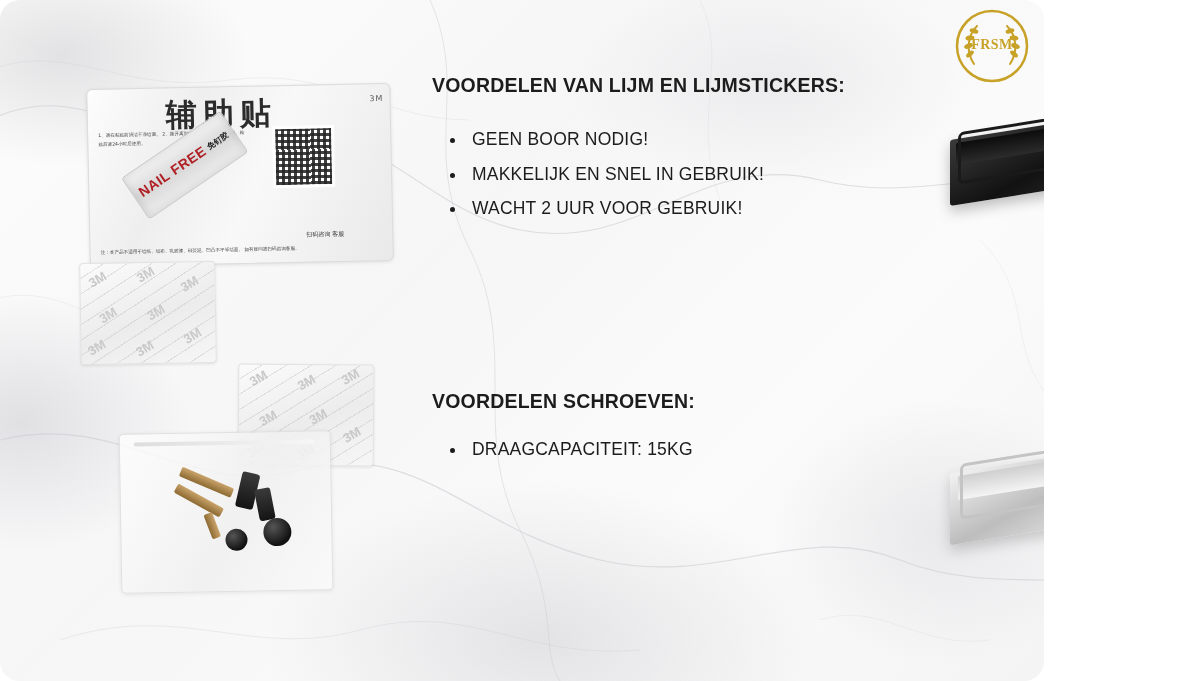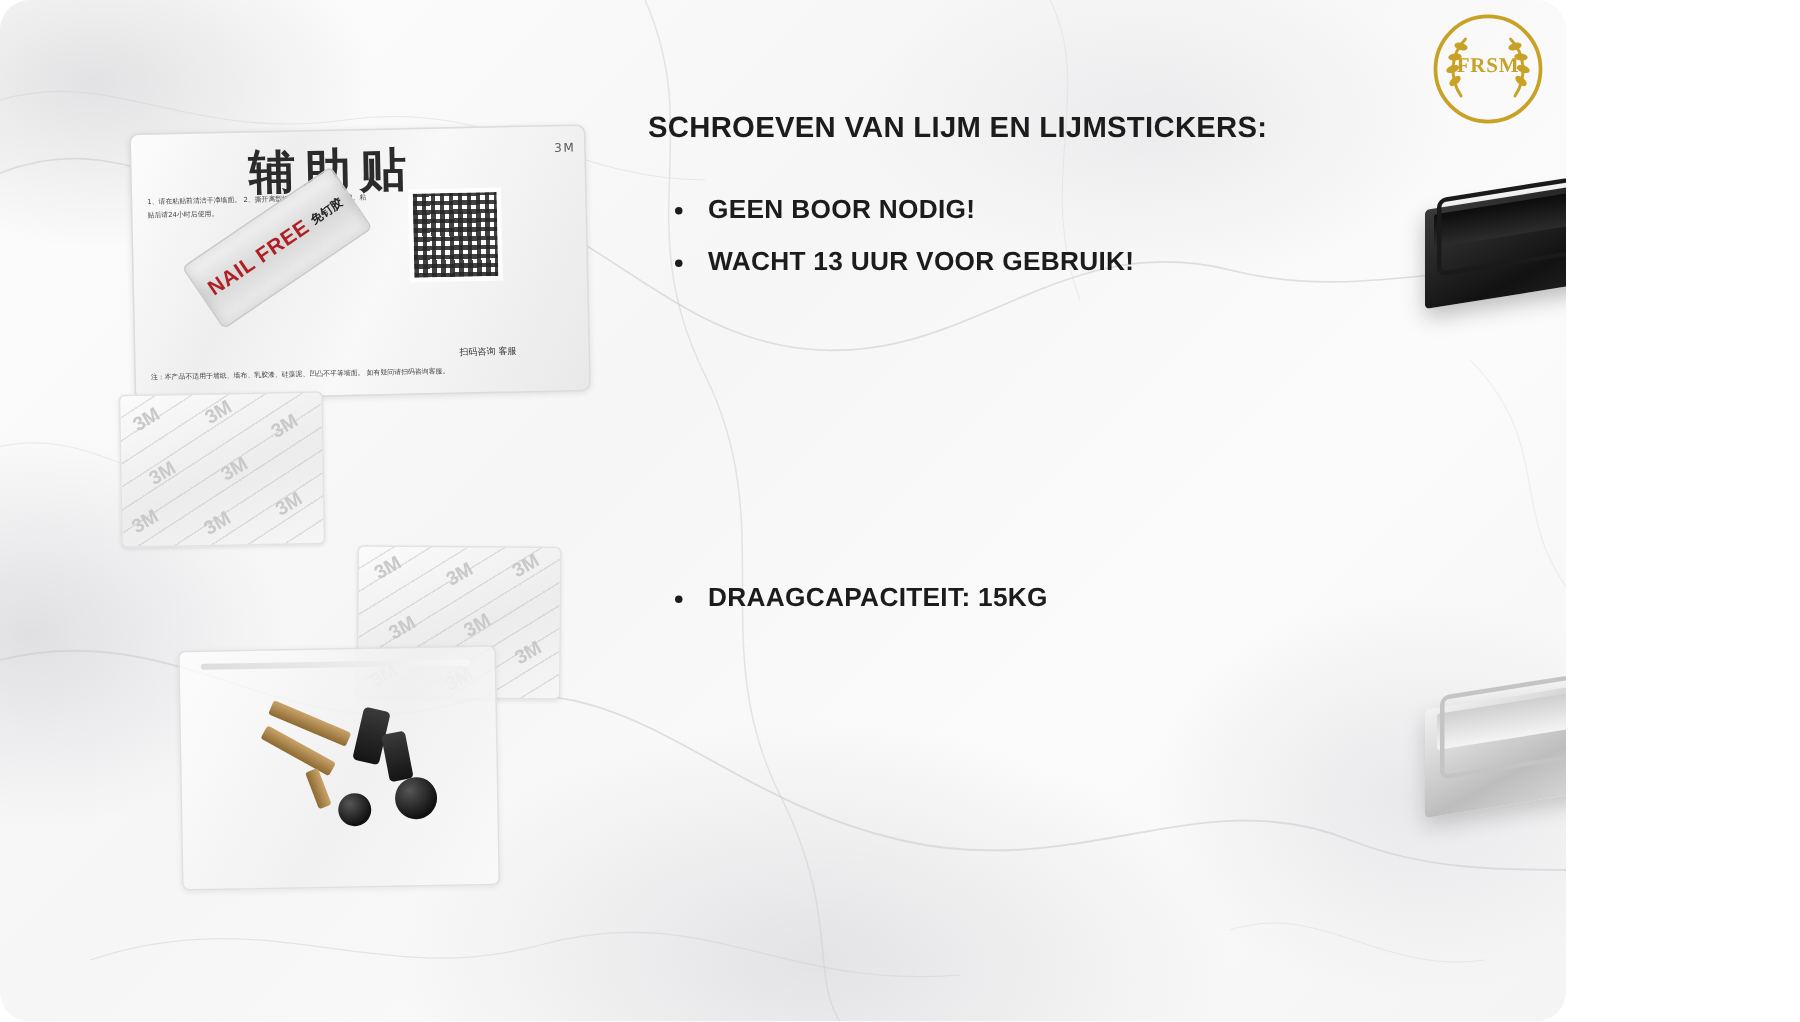--- a/index.html
+++ b/index.html
@@ -77,21 +77,21 @@
     margin: 0 0 28px 0;
   }
   ul.bullets {
     list-style: none;
     margin: 0;
     padding: 0 0 0 18px;
   }
   ul.bullets li {
     position: relative;
     font-size: 17.5px;
-    font-weight: bold;
+    font-weight: normal;
     letter-spacing: 0.2px;
     line-height: 1.0;
     margin-bottom: 17px;
     padding-left: 22px;
     white-space: nowrap;
   }
   ul.bullets li::before {
     content: "";
     position: absolute;
     left: 0;
@@ -419,28 +419,30 @@
         <ellipse cx="60" cy="46" rx="4.5" ry="2.4" transform="rotate(40 60 46)"></ellipse>
         <ellipse cx="61.5" cy="38" rx="4.5" ry="2.4" transform="rotate(20 61.5 38)"></ellipse>
         <ellipse cx="60" cy="30" rx="4.5" ry="2.4" transform="rotate(5 60 30)"></ellipse>
         <ellipse cx="56" cy="23" rx="4.5" ry="2.4" transform="rotate(-15 56 23)"></ellipse>
       </g>
     </svg>
     <div class="logo-text">FRSM</div>
   </div>
 
   <div class="text-col">
-    <h2 class="heading">SCHROEVEN VAN LIJM EN LIJMSTICKERS:</h2>
+    <h2 class="heading">VOORDELEN VAN LIJM EN LIJMSTICKERS:</h2>
     <ul class="bullets">
       <li>GEEN BOOR NODIG!</li>
-      <li>WACHT 13 UUR VOOR GEBRUIK!</li>
+      <li>MAKKELIJK EN SNEL IN GEBRUIK!</li>
+      <li>WACHT 2 UUR VOOR GEBRUIK!</li>
     </ul>
   </div>
 
   <div class="block-2">
+    <h2 class="heading-2">VOORDELEN SCHROEVEN:</h2>
     <ul class="bullets">
       <li> DRAAGCAPACITEIT: 15KG</li>
     </ul>
   </div>
 
   <div class="photo bag">
     <div class="bag-inner">
       <div class="bag-cn">辅助贴</div>
       <div class="bag-right-txt">3M</div>
       <div class="bag-sub">1、请在粘贴前清洁干净墙面。

